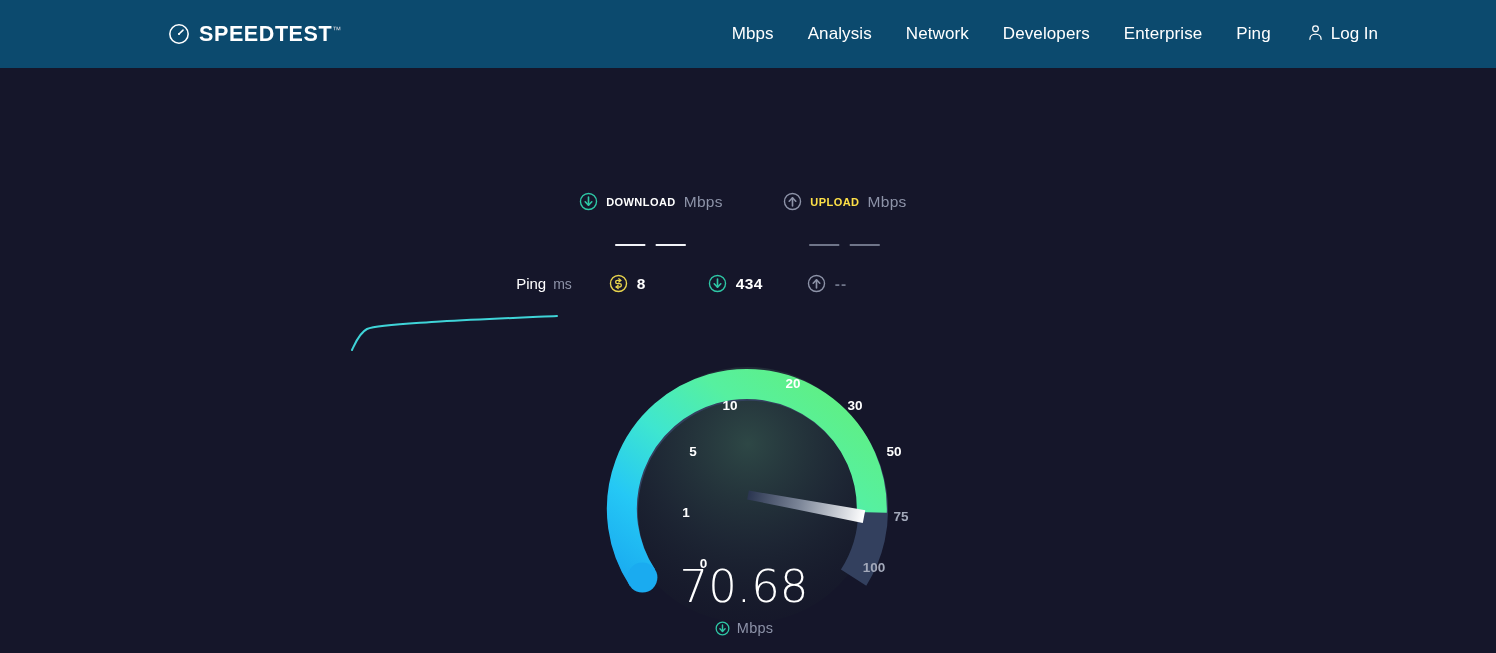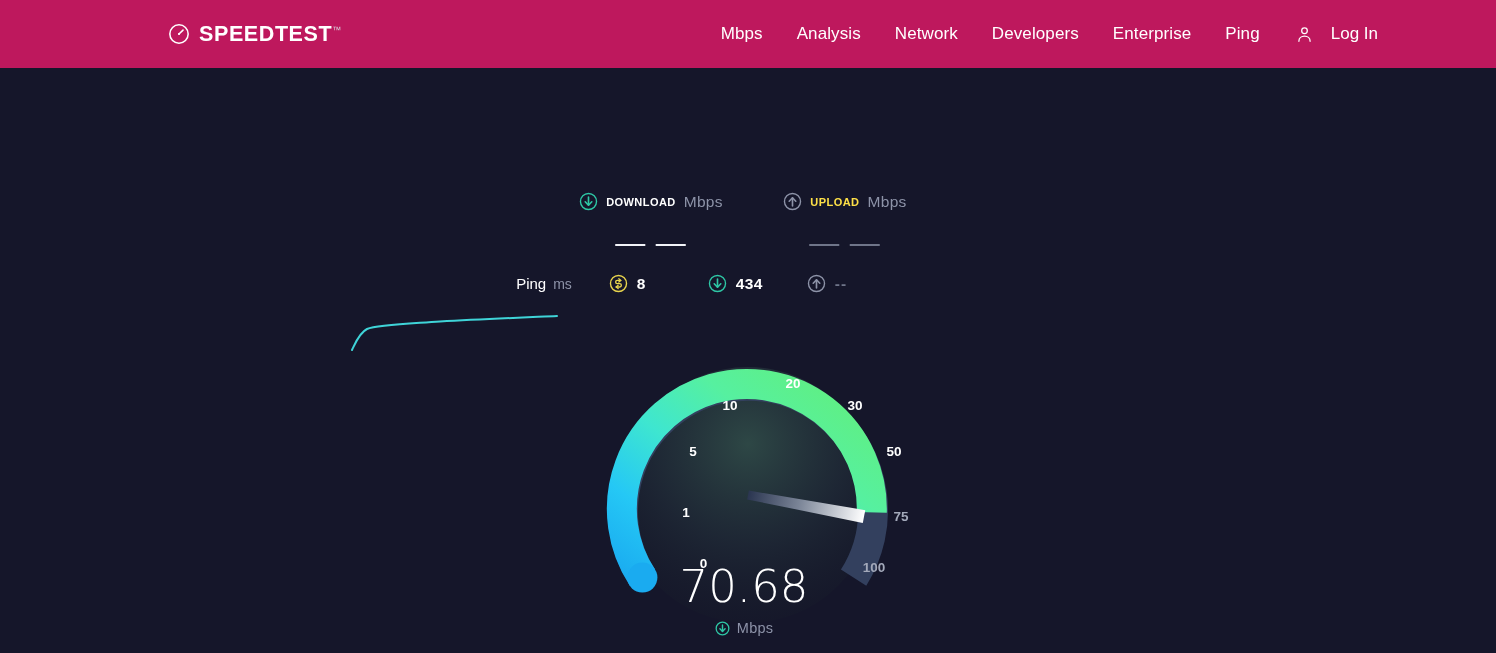--- a/index.html
+++ b/index.html
@@ -16,21 +16,21 @@
     color: #ffffff;
     position: relative;
   }
 
   
   .header {
     height: 68px;
     display: flex;
     align-items: center;
     padding: 0 118px 0 168px;
-    background: #be185d;
+    background: #0c4a6e;
     position: relative;
   }
 
   .logo {
     display: flex;
     align-items: center;
     gap: 9px;
     cursor: pointer;
   }
   .logo-gauge { width: 22px; height: 22px; display: block; }
@@ -58,22 +58,22 @@
   .nav-item {
     font-size: 17px;
     color: #ffffff;
     letter-spacing: 0.1px;
     cursor: pointer;
     white-space: nowrap;
   }
 
   .login {
     display: flex;
-    align-items: center;
-    gap: 18px;
+    align-items: flex-start;
+    gap: 7px;
     cursor: pointer;
     margin-left: 2px;
   }
   .login-icon { width: 17px; height: 17px; display: block; }
   .login-text { font-size: 17px; color: #ffffff; white-space: nowrap; }
 
   
   .stage {
     position: absolute;
     top: 68px;

